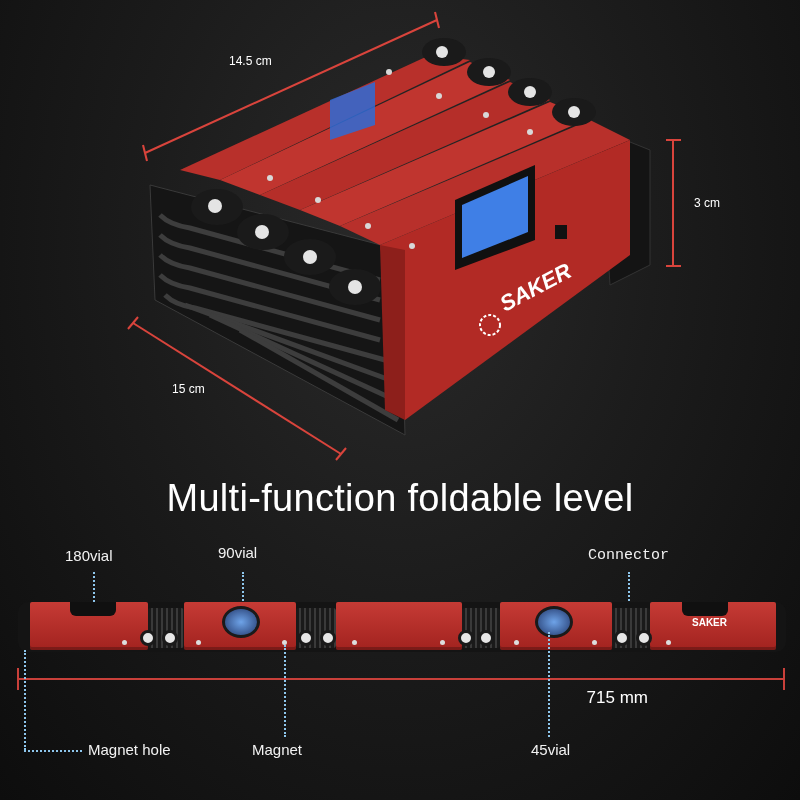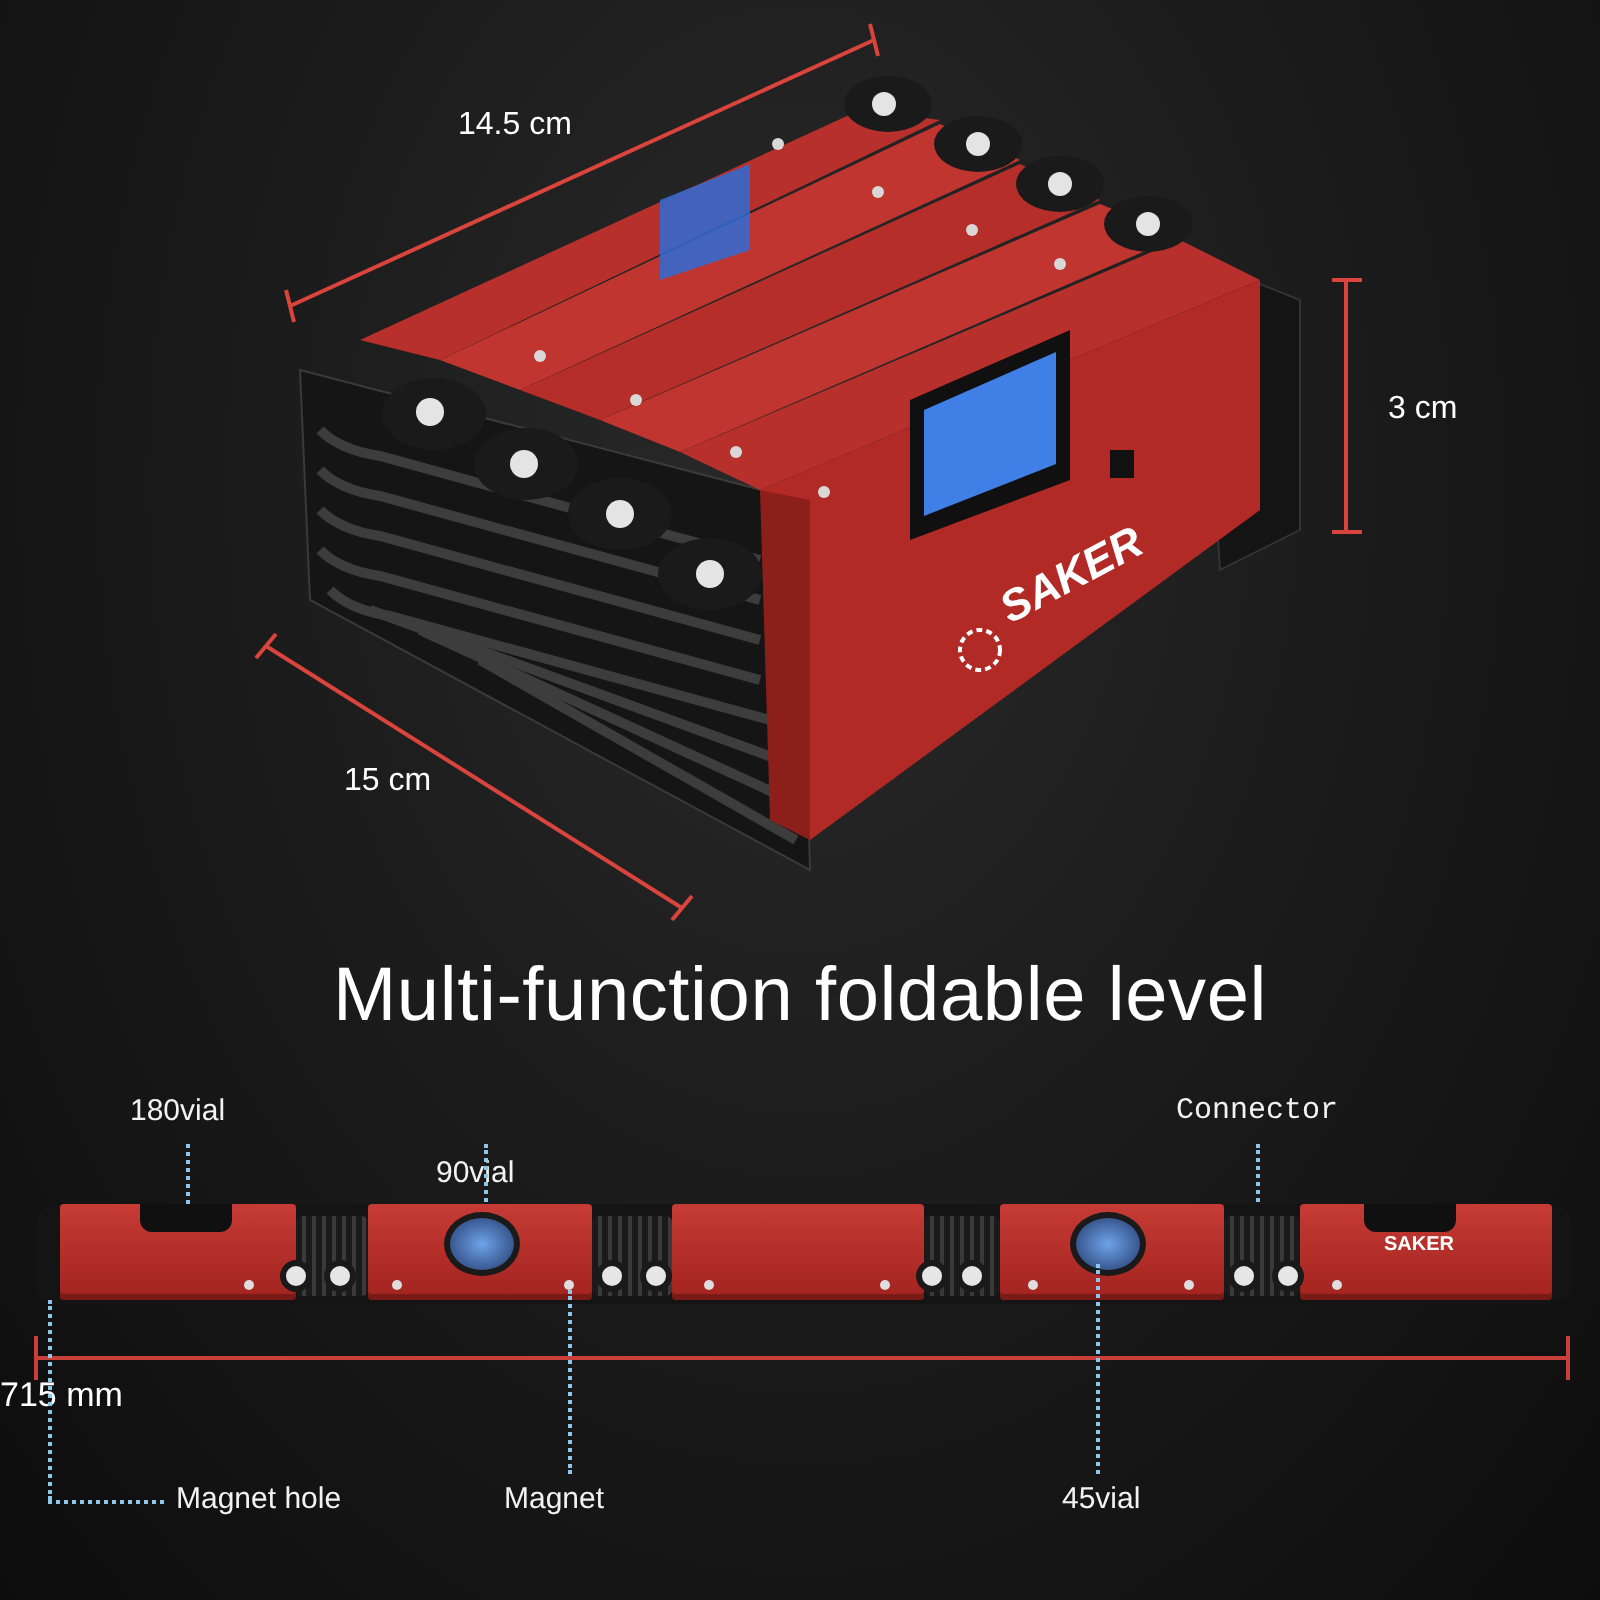--- a/index.html
+++ b/index.html
@@ -1,25 +1,25 @@
 <!DOCTYPE html>
 <html><head>
 <meta charset="utf-8">
 <style>
   html,body{margin:0;padding:0;}
   body{width:800px;height:800px;overflow:hidden;background:#161616;position:relative;
        font-family:"Liberation Sans",sans-serif;color:#fff;}
   .bg{position:absolute;inset:0;background:radial-gradient(ellipse at 50% 30%,#2a2a2a 0%,#1c1c1c 45%,#0d0d0d 100%);}
   .abs{position:absolute;}
-  .dim-label{position:absolute;font-size:16px;color:#fff;white-space:nowrap;}
+  .dim-label{position:absolute;font-size:12px;color:#fff;white-space:nowrap;}
   .title{position:absolute;left:0;width:800px;top:477px;text-align:center;font-size:38px;letter-spacing:0.3px;color:#fff;}
   .callout{position:absolute;font-size:15px;color:#f2f2f2;white-space:nowrap;}
   .dot-v{position:absolute;width:0;border-left:2px dotted #8ec6ec;}
   .dot-h{position:absolute;height:0;border-top:2px dotted #8ec6ec;}
-  .len-label{position:absolute;font-size:17px;color:#fff;left:0;width:648px;text-align:left;top:688px;}
+  .len-label{position:absolute;font-size:17px;color:#fff;left:0;width:648px;text-align:right;top:688px;}
   .seg{position:absolute;background:linear-gradient(#c63b35,#a2231f);border-radius:2px;box-shadow:inset 0 -3px 0 rgba(0,0,0,0.25);}
   .hinge{position:absolute;background:repeating-linear-gradient(90deg,#1a1a1a 0 3px,#3a3a3a 3px 5px);border-radius:3px;}
   .knob{position:absolute;width:10px;height:10px;border-radius:50%;background:#e6e6e6;border:3px solid #1a1a1a;}
   .screw{position:absolute;width:5px;height:5px;border-radius:50%;background:#ddd;}
 </style>
 </head>
 <body>
 
 <div class="bg"></div>
 
@@ -104,21 +104,21 @@
   <circle cx="490" cy="325" r="10" fill="none" stroke="#fff" stroke-width="2" stroke-dasharray="3 2"></circle>
 </svg>
 
 <div class="dim-label" style="left:229px;top:54px;">14.5 cm</div>
 <div class="dim-label" style="left:694px;top:196px;">3 cm</div>
 <div class="dim-label" style="left:172px;top:382px;">15 cm</div>
 
 <div class="title">Multi-function foldable level</div>
 
 <div class="callout" style="left:65px;top:547px;">180vial</div>
-<div class="callout" style="left:218px;top:578px;">90vial</div>
+<div class="callout" style="left:218px;top:544px;">90vial</div>
 <div class="callout" style="left:588px;top:547px;font-family:Liberation Mono, monospace;">Connector</div>
 <div class="dot-v" style="left:93px;top:572px;height:30px;"></div>
 <div class="dot-v" style="left:242px;top:572px;height:40px;"></div>
 <div class="dot-v" style="left:628px;top:572px;height:40px;"></div>
 
 <div class="abs" style="left:18px;top:602px;width:768px;height:50px;background:#141414;border-radius:10px;"></div>
 <div class="seg" style="left:30px;top:602px;width:118px;height:48px;"></div>
 <div class="abs" style="left:70px;top:602px;width:46px;height:14px;background:#101010;border-radius:0 0 6px 6px;"></div>
 <div class="hinge" style="left:148px;top:608px;width:36px;height:40px;"></div>
 <div class="seg" style="left:184px;top:602px;width:112px;height:48px;"></div>

